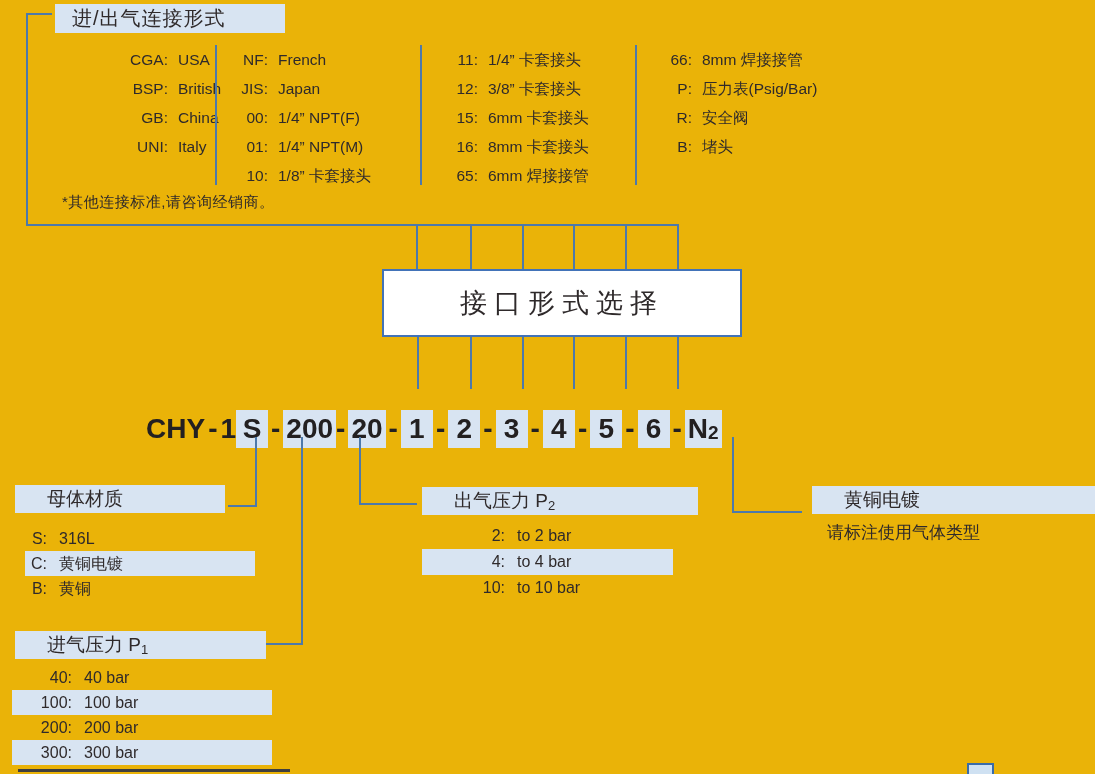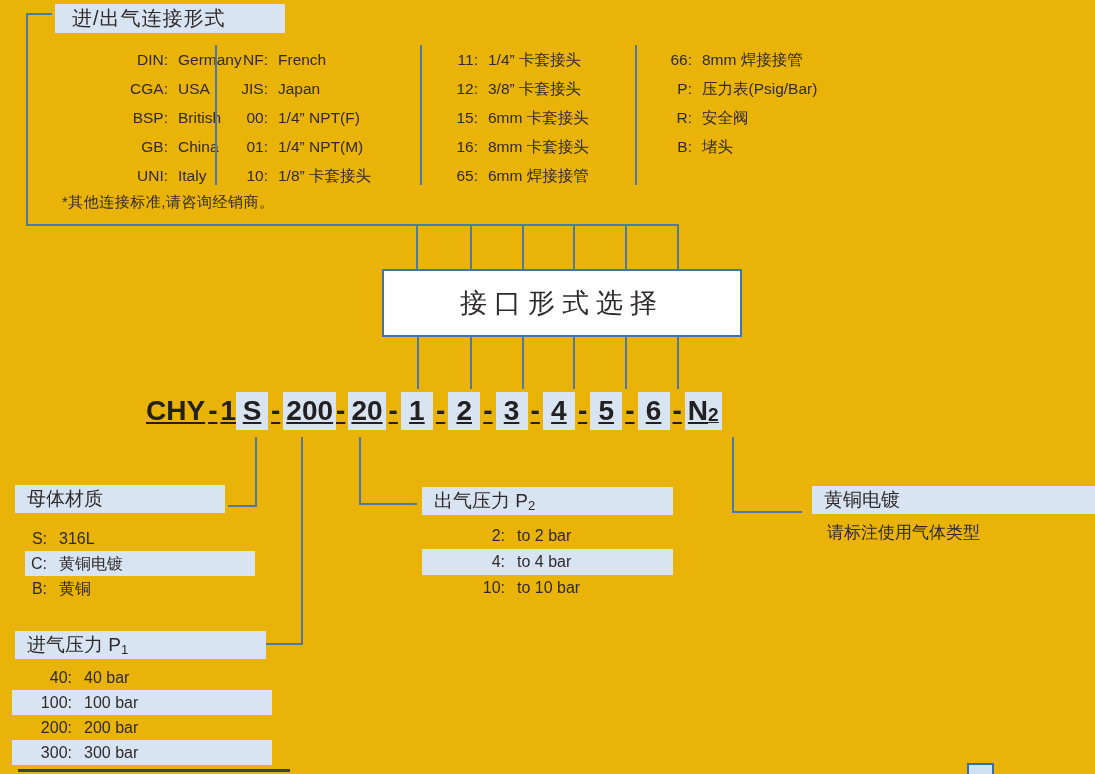--- a/index.html
+++ b/index.html
@@ -33,35 +33,35 @@
   
   .selector-box{
     position:absolute;left:382px;top:269px;width:360px;height:68px;
     border:2px solid var(--box_border);box-sizing:border-box;background:#fff;
     display:flex;align-items:center;justify-content:center;
     font-size:27px;letter-spacing:7px;
   }
 
   
   .code{
-    position:absolute;left:146px;top:392px;height:40px;
-    display:flex;align-items:flex-start;
-    font-size:28px;font-weight:bold;color:var(--code_text);white-space:nowrap;text-decoration:underline;
+    position:absolute;left:146px;top:409px;height:40px;
+    display:flex;align-items:center;
+    font-size:28px;font-weight:bold;color:var(--code_text);white-space:nowrap;
   }
   .seg{height:38px;display:flex;align-items:center;justify-content:center;}
   .seg.hl{background:var(--highlight);min-width:32px;padding:0 3px;box-sizing:border-box;}
   .seg.dash{margin:0 3px;}
   .seg.tight{margin-left:0;}
   .seg-sub{font-size:19px;align-self:flex-end;line-height:30px;}
   .seg-sub:empty{display:none;}
 
   
   .sec-title{
     position:absolute;height:28px;line-height:28px;font-size:19px;
-    padding-left:12px;box-sizing:border-box;background:var(--highlight);white-space:nowrap;
+    padding-left:32px;box-sizing:border-box;background:var(--highlight);white-space:nowrap;
   }
   .tsub{font-size:13px;vertical-align:-3px;}
   .tsub:empty{display:none;}
   .items{position:absolute;}
   .irow{height:25px;line-height:25px;display:flex;font-size:16px;white-space:nowrap;}
   .irow.row26{height:26px;line-height:26px;}
   .ik{width:var(--kw,40px);text-align:right;flex:none;}
   .iv{margin-left:12px;}
   .gas-desc{position:absolute;font-size:17px;font-family:Liberation Mono, monospace;}
 
@@ -77,24 +77,20 @@
 
 <div class="canvas">
 
   <div class="ln" style="left:26px;top:13px;width:26px;height:2px"></div>
   <div class="ln" style="left:26px;top:13px;width:2px;height:213px"></div>
 
   <div class="conn-title hl-bg" style="left:55px;top:4px;width:230px">进/出气连接形式</div>
 
   <div class="tcol" style="left:98px;top:45px;--kw:70px">
 
-      <div class="trow">
-        <span class="tk">DIN:</span>
-        <span class="tv">Germany</span>
-      </div>
 
       <div class="trow">
         <span class="tk">CGA:</span>
         <span class="tv">USA</span>
       </div>
 
       <div class="trow">
         <span class="tk">BSP:</span>
         <span class="tv">British</span>
       </div>
@@ -347,21 +343,21 @@
         <span class="ik">200:</span>
         <span class="iv">200 bar</span>
       </div>
 
       <div class="irow hl-bg">
         <span class="ik">300:</span>
         <span class="iv">300 bar</span>
       </div>
     </div>
 
-  <div class="sec-title" style="left:422px;top:487px;width:251px"><span>出气压力 P</span><span class="tsub">2</span></div>
+  <div class="sec-title" style="left:422px;top:487px;width:276px"><span>出气压力 P</span><span class="tsub">2</span></div>
   <div class="items" style="left:422px;top:523px;width:251px;--kw:83px">
 
       <div class="irow row26">
         <span class="ik">2:</span>
         <span class="iv">to 2 bar</span>
       </div>
 
       <div class="irow row26 hl-bg">
         <span class="ik">4:</span>
         <span class="iv">to 4 bar</span>

